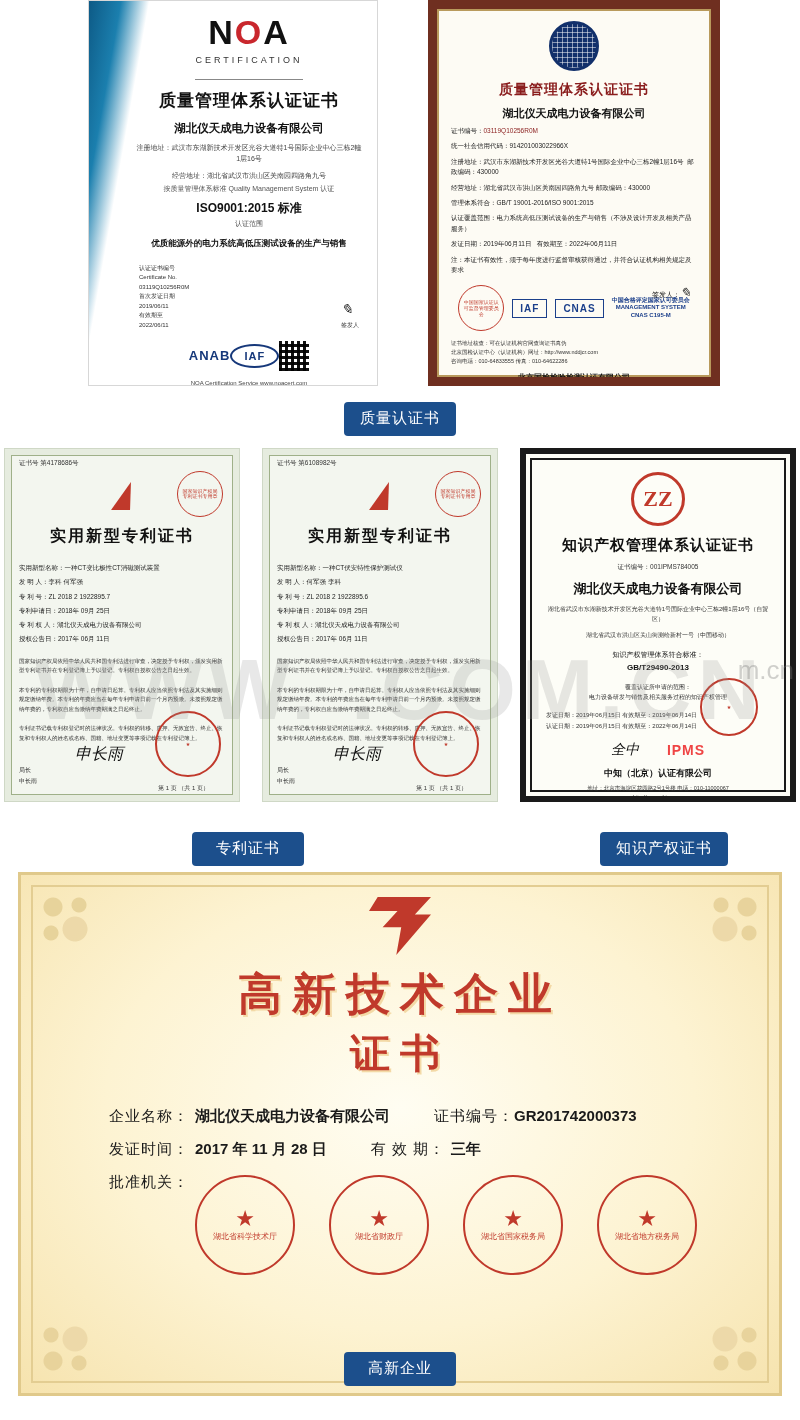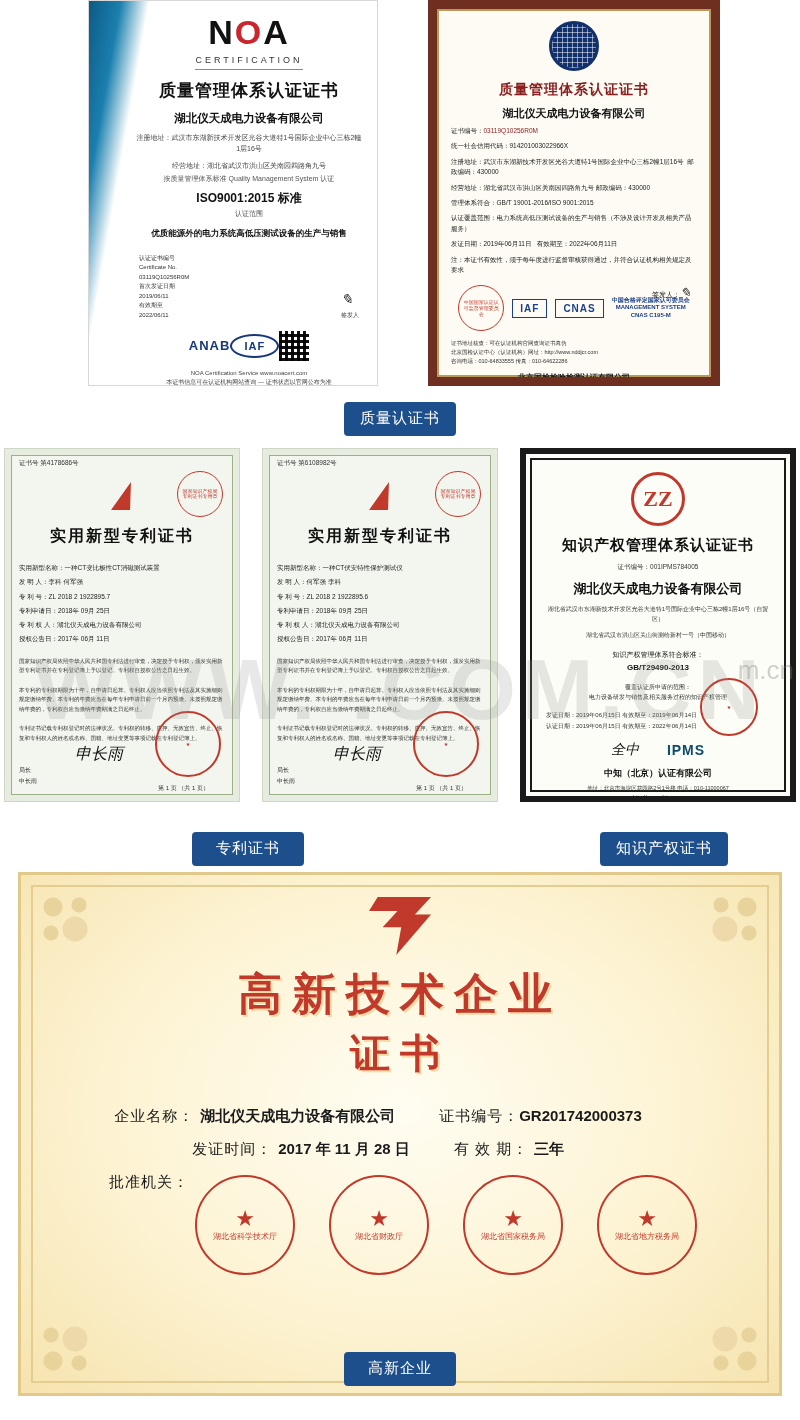--- a/index.html
+++ b/index.html
@@ -38,21 +38,21 @@
     overflow:hidden;
   }
   .noa-inner{padding:6px 14px 0 46px;text-align:center;}
   .noa-logo{
     font-size:34px;font-weight:bold;letter-spacing:2px;color:#111;
     font-family:"Liberation Sans",sans-serif;line-height:1;margin-top:8px;
   }
   .noa-logo .a{color:#c9272d;}
   .noa-sub{
     font-size:9px;letter-spacing:3px;color:#333;margin-top:2px;
-    border-bottom:1px solid #888;padding-bottom:4px;display:inline-block;
+    border-bottom:1px solid #888;padding-bottom:14px;display:inline-block;
   }
   .noa-title{font-size:17px;font-weight:bold;color:#111;margin:9px 0 0;letter-spacing:1px;}
   .noa-company{font-size:11.5px;font-weight:bold;color:#111;margin-top:9px;}
   .noa-line{font-size:8px;color:#222;margin-top:7px;line-height:1.5;text-align:center;}
   .noa-line.small{font-size:7px;color:#444;}
   .noa-std{font-size:12px;font-weight:bold;margin-top:6px;color:#111;}
   .noa-std-sub{font-size:7px;color:#555;margin-top:2px;}
   .noa-scope{font-size:8.5px;color:#111;margin-top:9px;font-weight:bold;}
   .noa-footrow{display:flex;justify-content:space-between;align-items:flex-end;margin-top:14px;padding:0 4px;}
   .noa-footcol{font-size:6px;color:#333;text-align:left;line-height:1.6;}
@@ -149,21 +149,21 @@
   }
   .ip-title{font-size:15px;font-weight:bold;color:#111;margin-top:10px;letter-spacing:1px;}
   .ip-no{font-size:6.5px;color:#333;margin-top:8px;}
   .ip-company{font-size:13px;font-weight:bold;color:#111;margin-top:8px;}
   .ip-line{font-size:6px;color:#333;margin-top:6px;line-height:1.7;}
   .ip-std{font-size:7px;color:#111;margin-top:8px;line-height:1.8;}
   .ip-std b{font-size:8px;}
   .ip-dates{font-size:6px;color:#333;margin-top:8px;text-align:left;line-height:1.9;}
   .ip-marks{display:flex;justify-content:center;align-items:center;gap:28px;margin-top:8px;}
   .ip-sign{font-family:"Liberation Serif",serif;font-size:14px;font-style:italic;color:#111;}
-  .ip-ipms{font-size:14px;font-weight:bold;color:#0c4a6e;letter-spacing:1px;}
+  .ip-ipms{font-size:14px;font-weight:bold;color:#ef4444;letter-spacing:1px;}
   .ip-issuer{font-size:9px;font-weight:bold;color:#111;margin-top:8px;}
   .ip-foot{font-size:5.5px;color:#333;margin-top:4px;line-height:1.6;}
   .ip-star{
     position:absolute;right:26px;bottom:54px;width:58px;height:58px;border-radius:50%;
     border:2px solid #c0392b;color:#c0392b;font-size:5px;display:flex;align-items:center;justify-content:center;text-align:center;padding:4px;box-sizing:border-box;
   }
   .cap-row2{position:absolute;bottom:0;left:0;width:100%;}
   .cap-patent{position:absolute;left:192px;bottom:0;}
   .cap-ip{position:absolute;left:600px;bottom:0;width:128px;}
 
@@ -206,21 +206,21 @@
     text-align:center;color:#c0392b;font-weight:bold;
     font-size:44px;letter-spacing:10px;margin-top:6px;
     text-shadow:2px 2px 0 #f3d9a6;
     font-family:"Liberation Sans",sans-serif;
   }
   .ht-title2{
     text-align:center;color:#c0392b;font-weight:bold;font-size:40px;letter-spacing:10px;margin-top:2px;
     text-shadow:2px 2px 0 #f3d9a6;
   }
   .ht-fields{margin:26px 88px 0;font-size:15px;color:#1a1a1a;}
-  .ht-row{display:flex;align-items:baseline;margin-bottom:14px;justify-content:center;}
+  .ht-row{display:flex;align-items:baseline;margin-bottom:14px;}
   .ht-label{width:86px;flex:none;letter-spacing:1px;}
   .ht-val{font-weight:bold;margin-right:44px;}
   .ht-label2{width:80px;flex:none;letter-spacing:1px;}
   .ht-stamps{display:flex;gap:34px;margin-top:2px;}
   .ht-stamp{
     width:96px;height:96px;border-radius:50%;border:2px solid #c0392b;color:#c0392b;
     display:flex;flex-direction:column;align-items:center;justify-content:center;
     font-size:8px;text-align:center;line-height:1.3;position:relative;
   }
   .ht-stamp .star{font-size:22px;line-height:1;}

